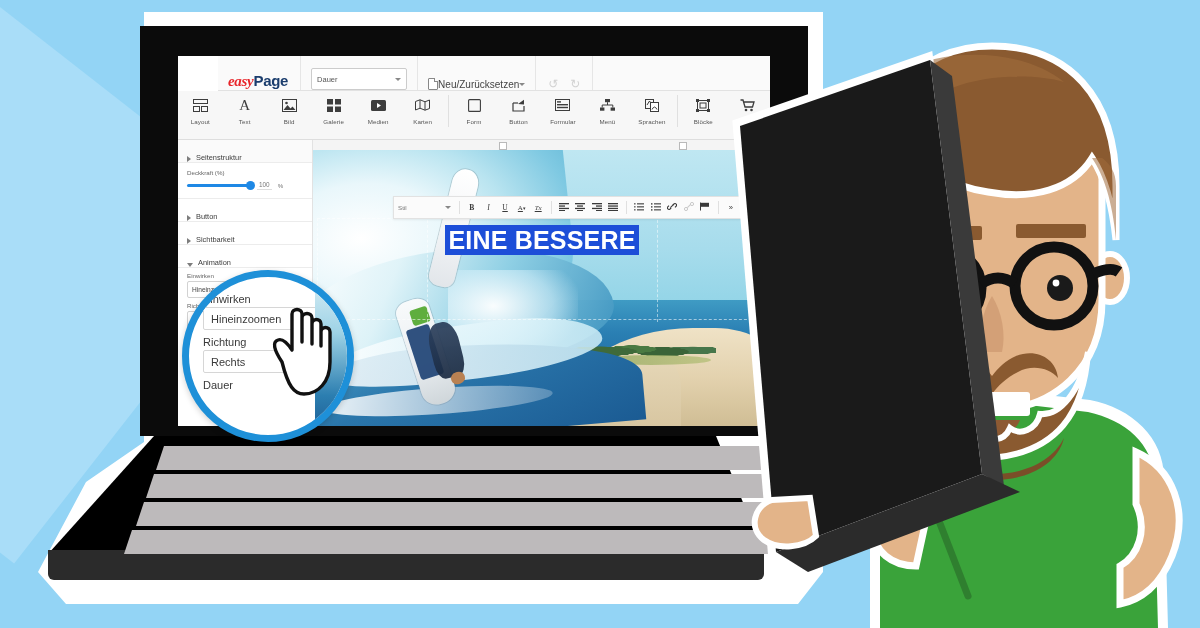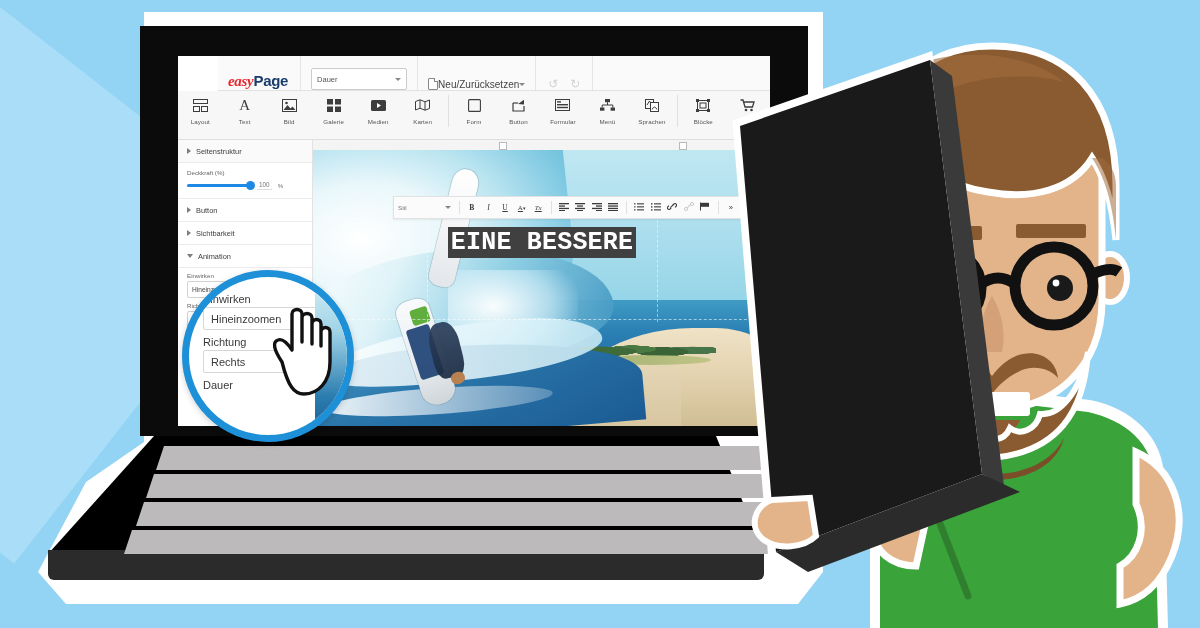--- a/index.html
+++ b/index.html
@@ -72,21 +72,21 @@
   .icontoolbar{height:44px;background:#f7f7f7;border-bottom:1px solid #dedede;
     display:flex;align-items:flex-start;padding-top:4px;}
   .tool{width:46px;display:flex;flex-direction:column;align-items:center;gap:3px;}
   .tool .glyph{height:20px;display:flex;align-items:center;justify-content:center;color:#3d3d3d;}
   .tool .lbl{font-size:6.2px;color:#555;letter-spacing:.1px;}
   .toolsep{width:1px;height:32px;background:#e0e0e0;margin:0 3px;}
 
   
   .appbody{display:flex;height:292px;}
   .sidebar{width:134px;background:#fff;border-right:1px solid #e2e2e2;position:relative;}
-  .side-row{height:22px;display:flex;align-items:center;gap:5px;padding-left:9px;
+  .side-row{height:22px;display:flex;align-items:flex-end;gap:5px;padding-left:9px;
     border-bottom:1px solid #ececec;font-size:7.4px;color:#3c3c3c;}
   .side-row.head{background:#fafafa;}
   .tri{width:0;height:0;border-top:3px solid transparent;border-bottom:3px solid transparent;border-left:4px solid #7d7d7d;}
   .tri.open{border-left:3px solid transparent;border-right:3px solid transparent;border-top:4px solid #7d7d7d;border-bottom:0;}
   .opacity-box{padding:6px 9px 8px;border-bottom:1px solid #ececec;}
   .opacity-lbl{font-size:6.2px;color:#666;margin-bottom:5px;}
   .slider-wrap{display:flex;align-items:center;gap:6px;}
   .slider{position:relative;width:64px;height:3px;background:#1e88e5;border-radius:2px;}
   .knob{position:absolute;right:-4px;top:-3.5px;width:9px;height:9px;border-radius:50%;background:#1e88e5;}
   .opacity-val{font-size:6.4px;color:#777;border-bottom:1px solid #ddd;padding:0 2px 1px;}
@@ -156,21 +156,21 @@
     transform:rotate(-14deg);opacity:.92;}
   .hand{position:absolute;left:138px;top:222px;width:14px;height:12px;
     background:#b98152;border-radius:45%;transform:rotate(-18deg);}
 
   
   .txtblock{position:absolute;left:4px;top:68px;right:4px;height:100px;
     border:1px dashed rgba(255,255,255,.55);}
   .guide-v{position:absolute;top:60px;height:112px;width:0;border-left:1px dashed rgba(255,255,255,.5);}
   .headline{position:absolute;left:0;right:0;top:76px;text-align:center;
     font-size:25px;font-weight:bold;line-height:1.12;letter-spacing:.2px;color:#fff;}
-  .headline span{background:#404040;padding:1px 3px;box-decoration-break:clone;font-family:Liberation Mono, monospace;-webkit-box-decoration-break:clone;}
+  .headline span{background:#1d4ed8;padding:1px 3px;box-decoration-break:clone;-webkit-box-decoration-break:clone;}
 
   
   .rte{
     position:absolute;left:80px;top:46px;width:378px;height:21px;background:#fbfbfb;
     border:1px solid #e2e2e2;display:flex;align-items:center;gap:0;padding:0 4px;
     font-size:7.6px;color:#3a3a3a;box-shadow:0 1px 2px rgba(0,0,0,.07);
   }
   .rte-style{width:54px;display:flex;align-items:center;justify-content:space-between;
     font-size:6.2px;color:#777;padding-right:4px;}
   .rte-sep{width:1px;height:13px;background:#e0e0e0;margin:0 4px;}

